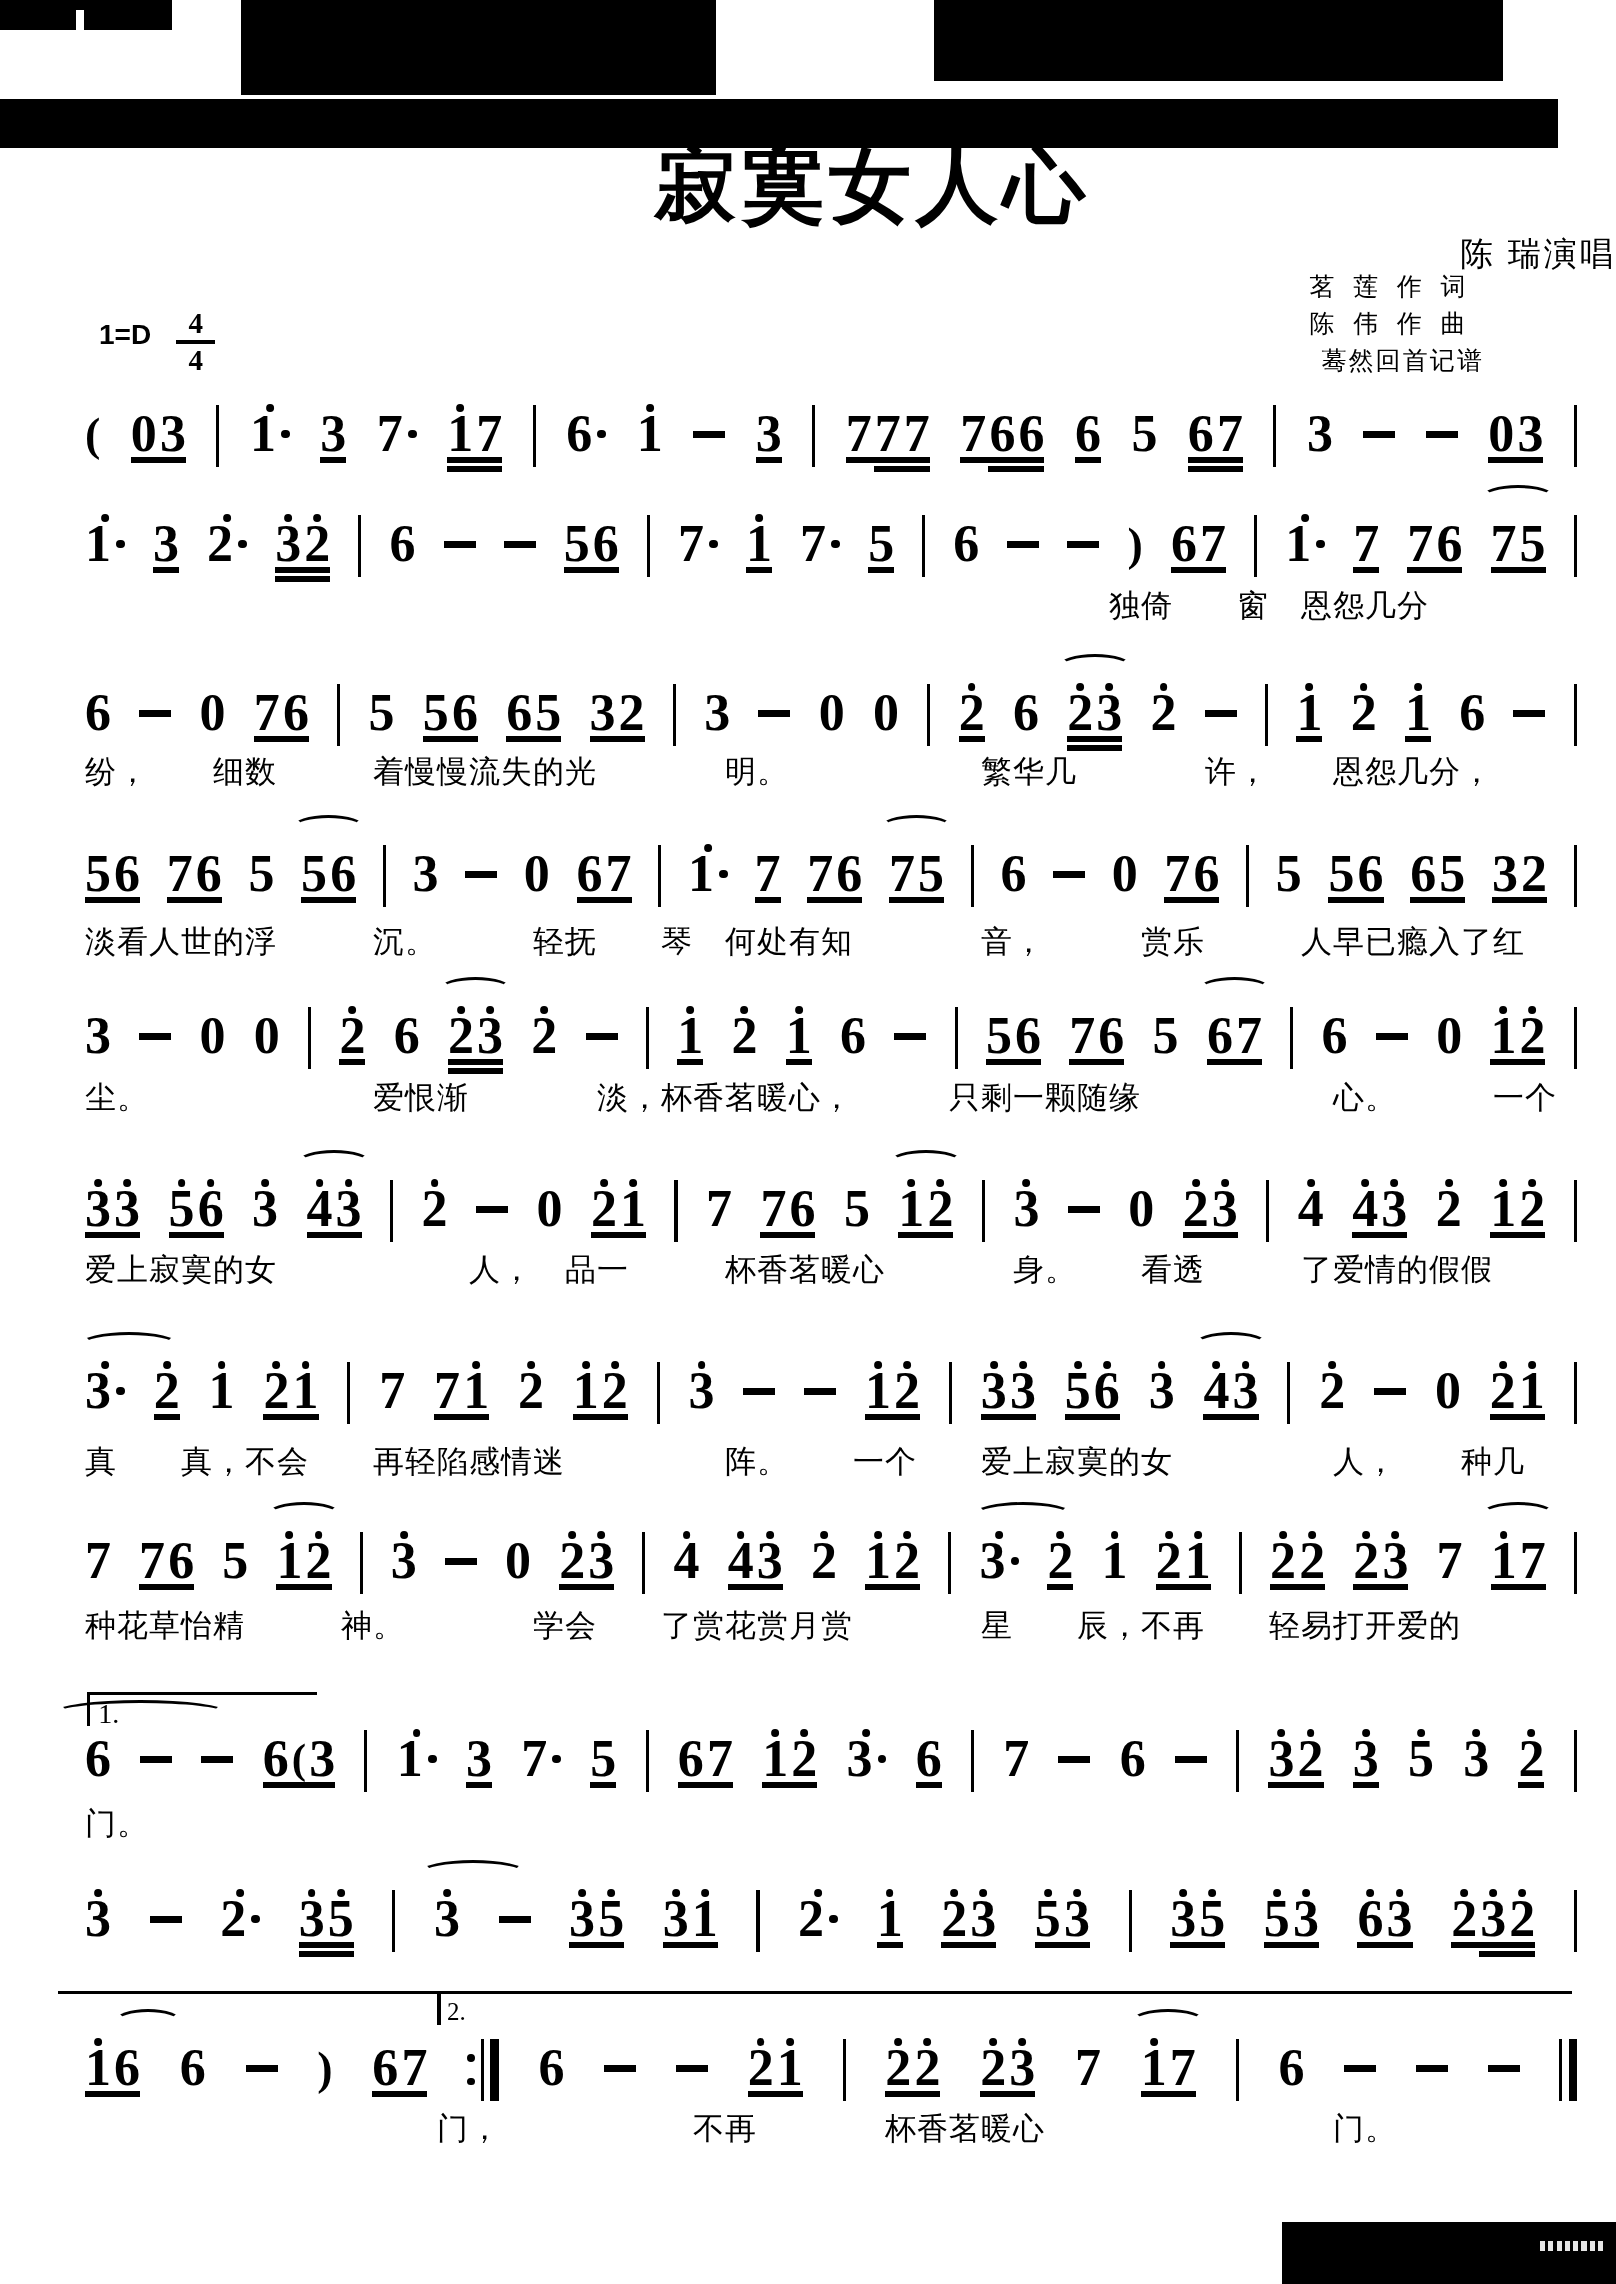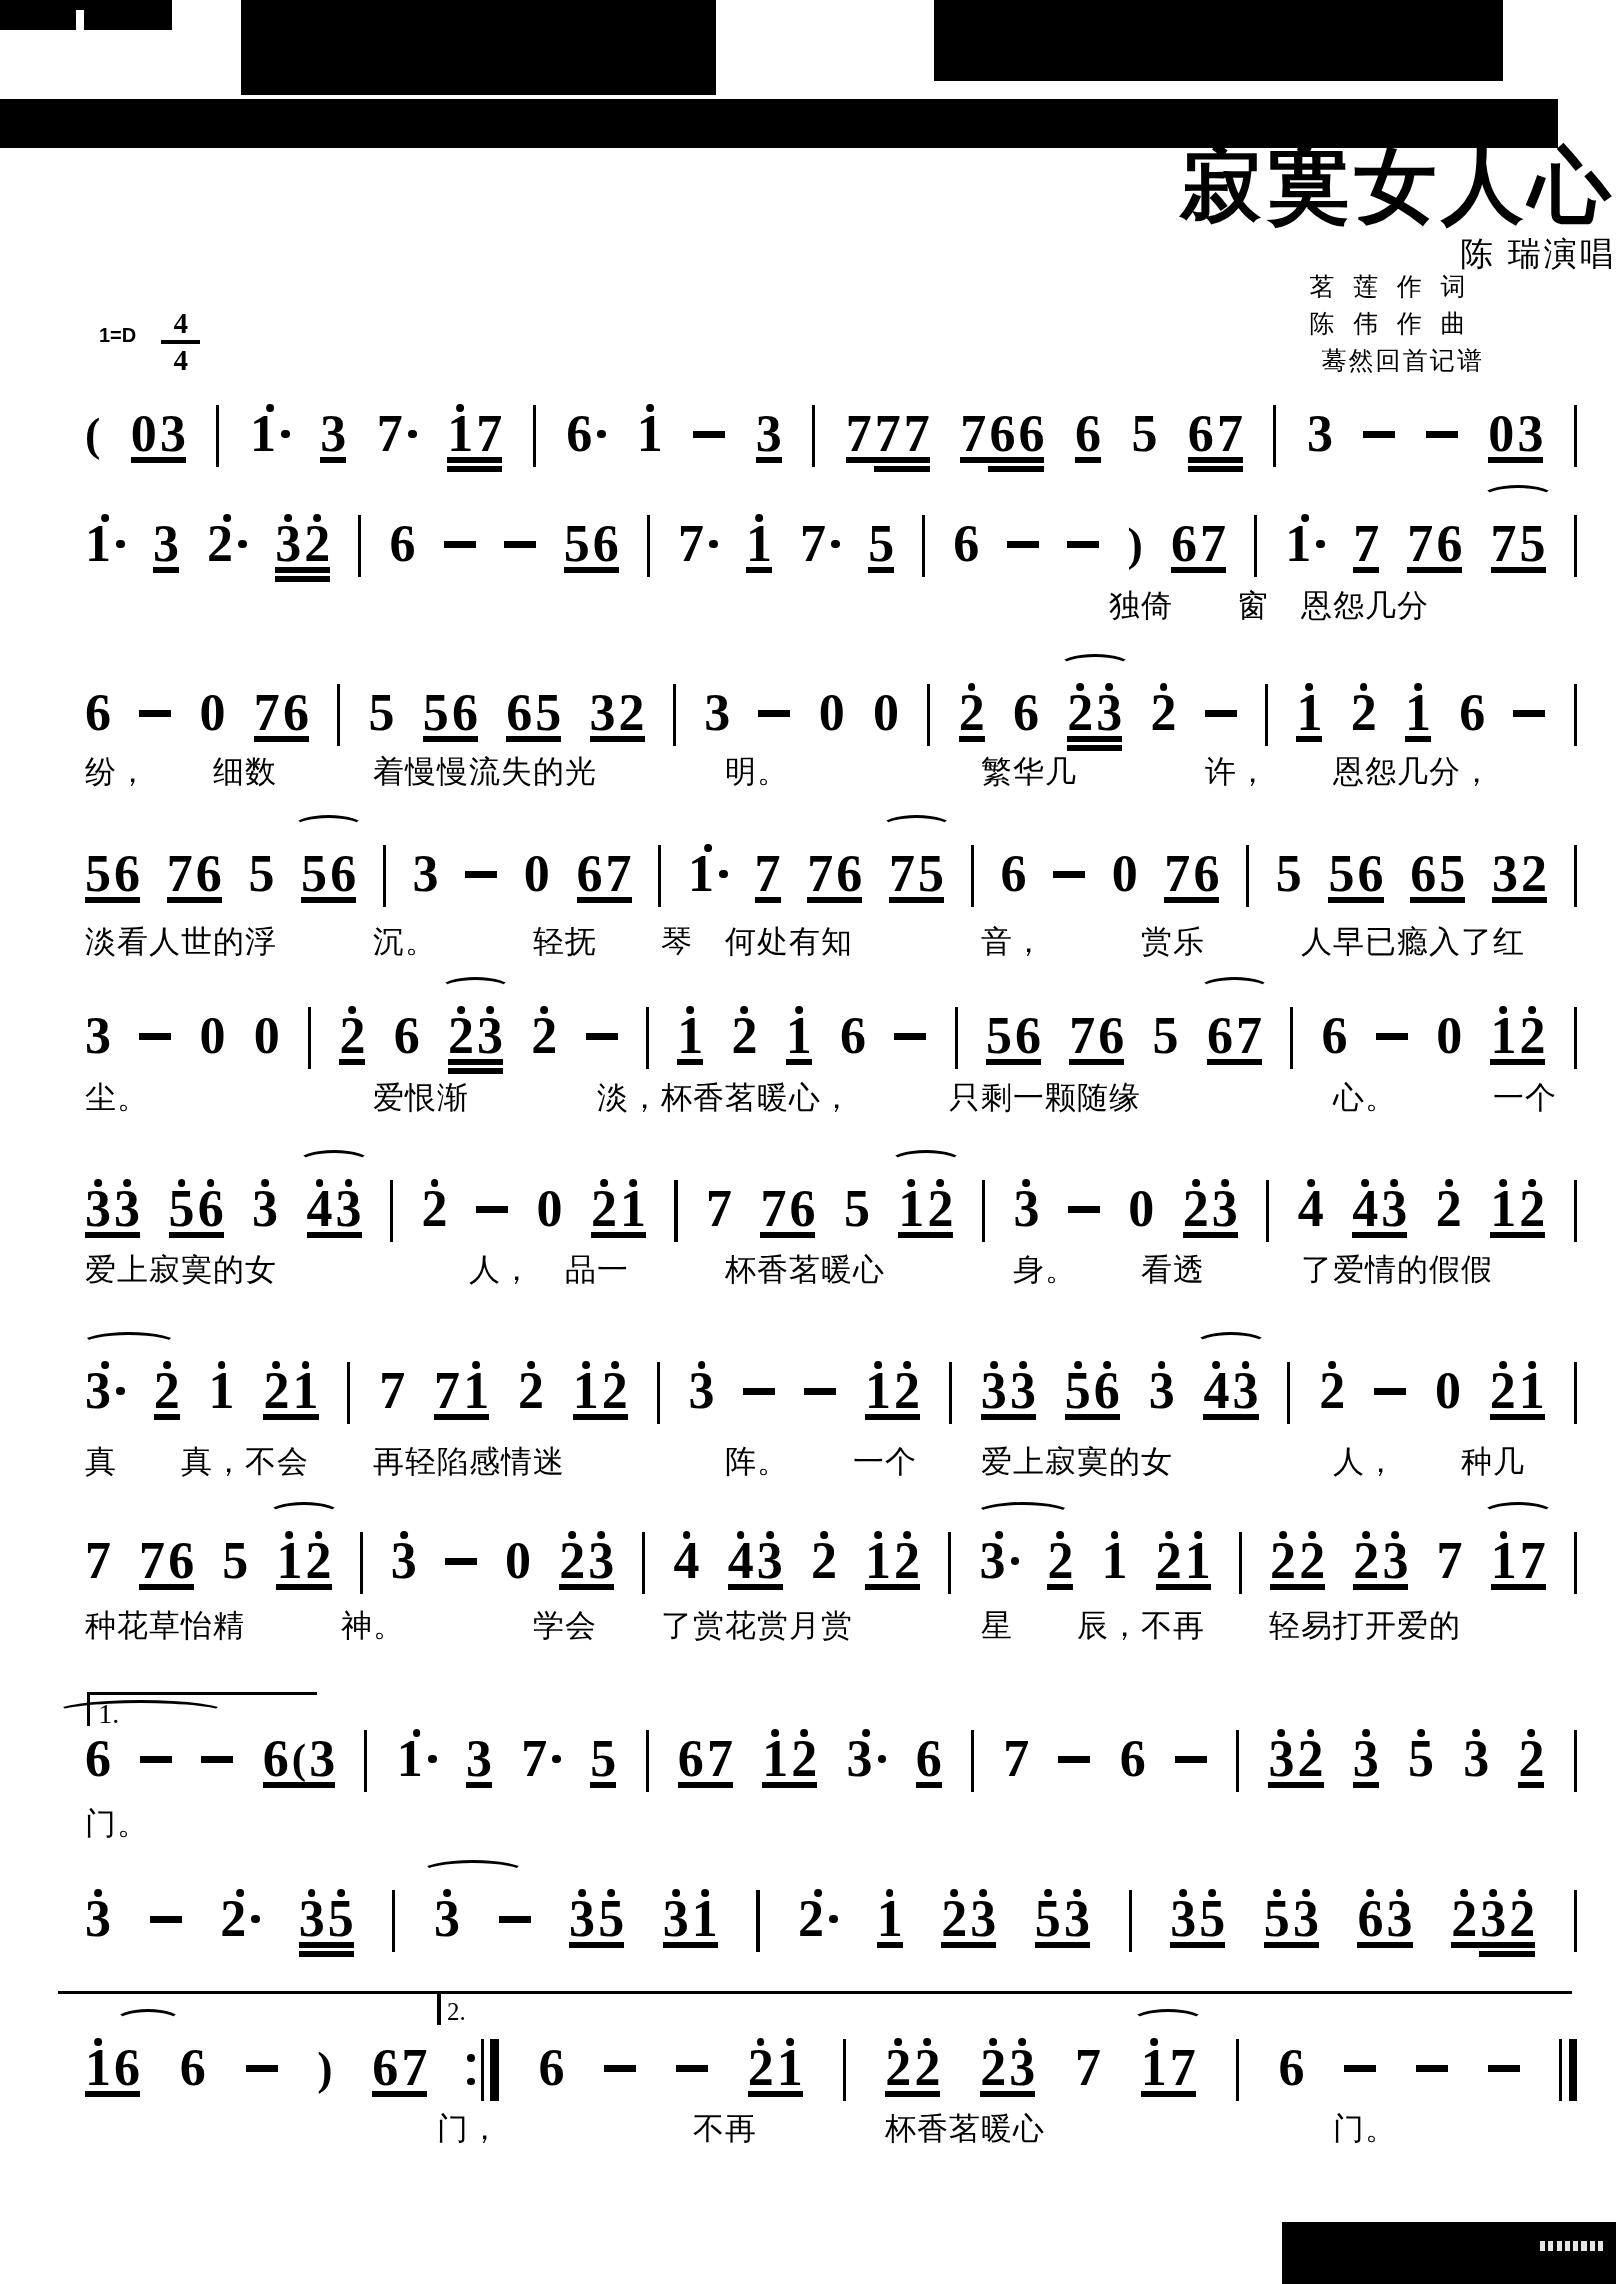--- a/index.html
+++ b/index.html
@@ -2,28 +2,28 @@
 <html style="font-size:8.3px"><head>
 <meta charset="utf-8">
 <style>
   html,body{margin:0;padding:0;background:#888;}
   #page{position:relative;width:1616px;height:2284px;background:#ffffff;overflow:hidden;
         font-family:"Liberation Serif","DejaVu Serif",serif;color:#000;}
   .blk{position:absolute;background:#000;}
   .wnotch{position:absolute;background:#fff;}
   
   .title{position:absolute;top:144px;left:0;width:100%;box-sizing:border-box;padding-left:129px;
-         text-align:right;font-size:82px;line-height:1.05;font-weight:bold;letter-spacing:5.2px;}
+         text-align:center;font-size:82px;line-height:1.05;font-weight:bold;letter-spacing:5.2px;}
   .subtitle{position:absolute;top:238px;left:0;width:100%;box-sizing:border-box;padding-left:57px;
          text-align:right;font-size:33px;line-height:1;letter-spacing:3.1px;}
   .credits{position:absolute;top:268px;right:132px;text-align:right;font-size:25px;line-height:37px;}
   .credits div:nth-child(-n+2){letter-spacing:18.6px;}
   .credits div:nth-child(3){letter-spacing:2.1px;}
   .keysig{position:absolute;left:99px;top:309px;font-family:"Liberation Sans","DejaVu Sans",sans-serif;}
-  .key{font-size:20px;font-weight:600;vertical-align:top;line-height:52px;}
+  .key{font-size:28px;font-weight:600;vertical-align:top;line-height:52px;}
   .ts{display:inline-flex;flex-direction:column;align-items:center;margin-left:25px;vertical-align:top;}
   .ts b{font-size:29px;line-height:29px;font-family:"Liberation Serif",serif;}
   .tsbar{width:39px;height:4.7px;background:#000;margin:1.6px 0;}
   
   .line{position:absolute;left:85px;width:1492px;display:flex;justify-content:space-between;
         align-items:flex-start;height:67px;}
   .grp{position:relative;display:flex;flex-direction:column;}
   .nrow{display:flex;gap:3.1px;}
   .note{position:relative;display:flex;align-items:center;}
   .dg{display:block;font-size:52px;line-height:52px;font-weight:bold;}

